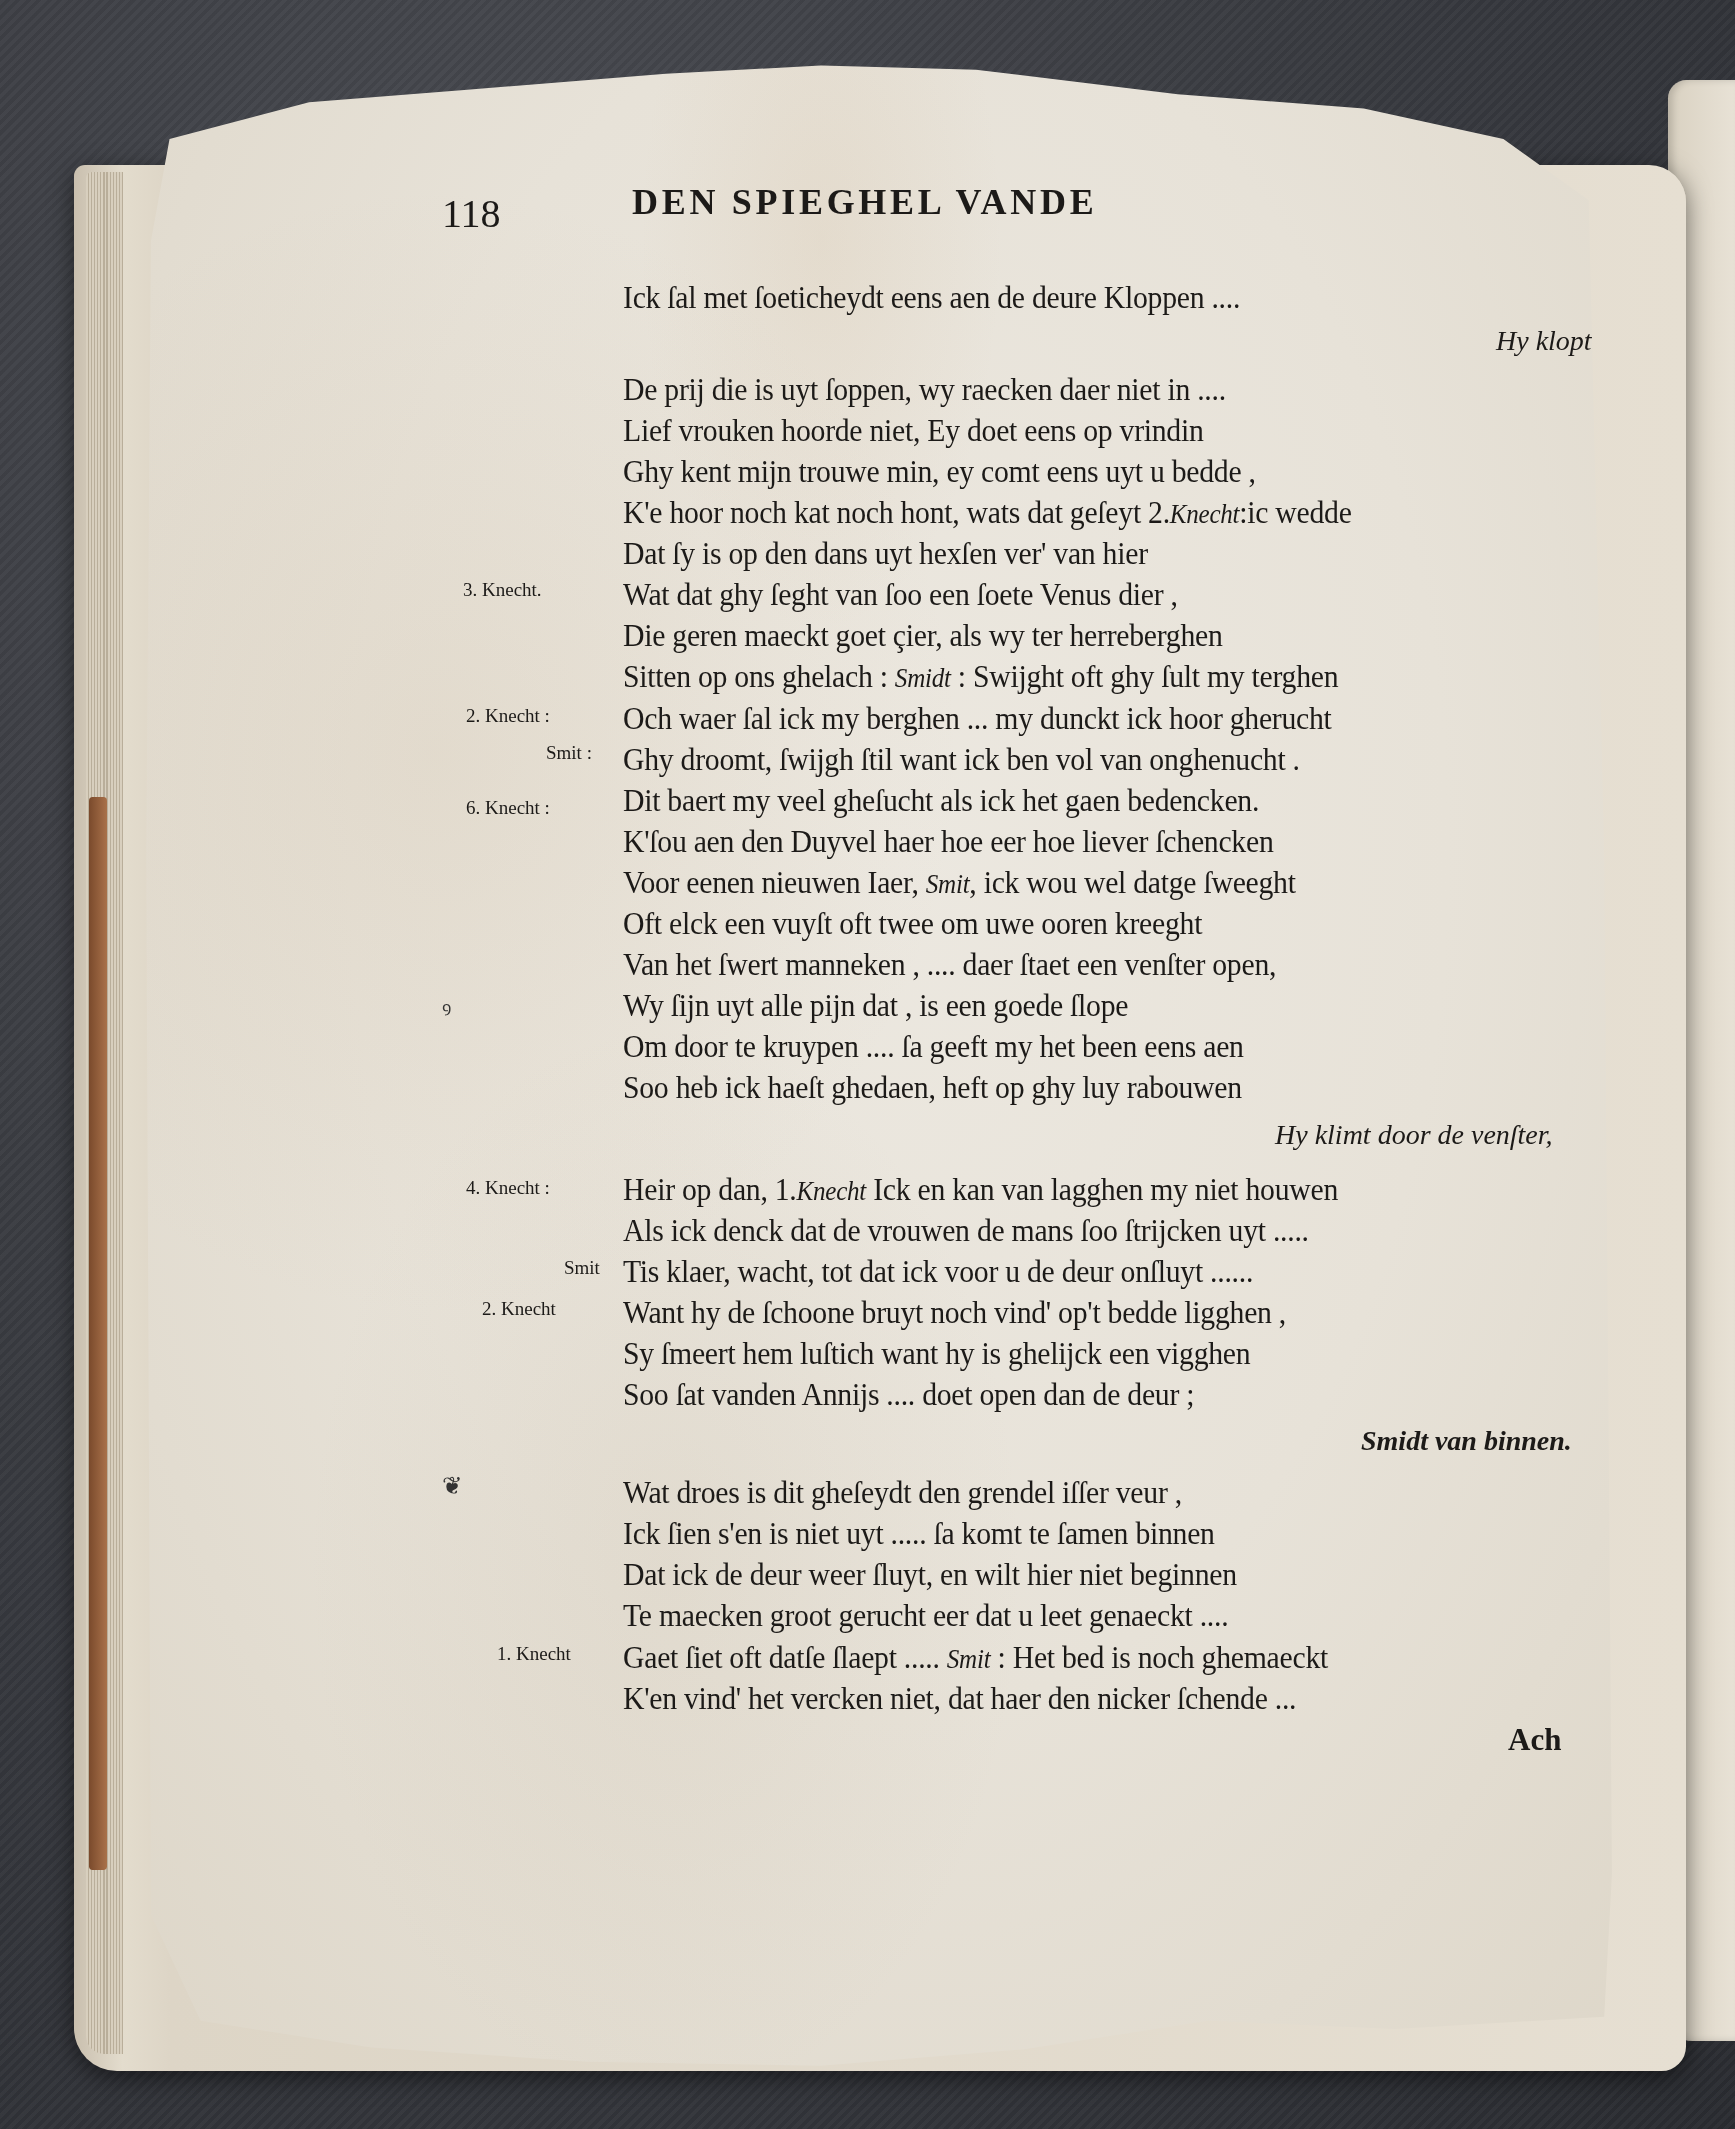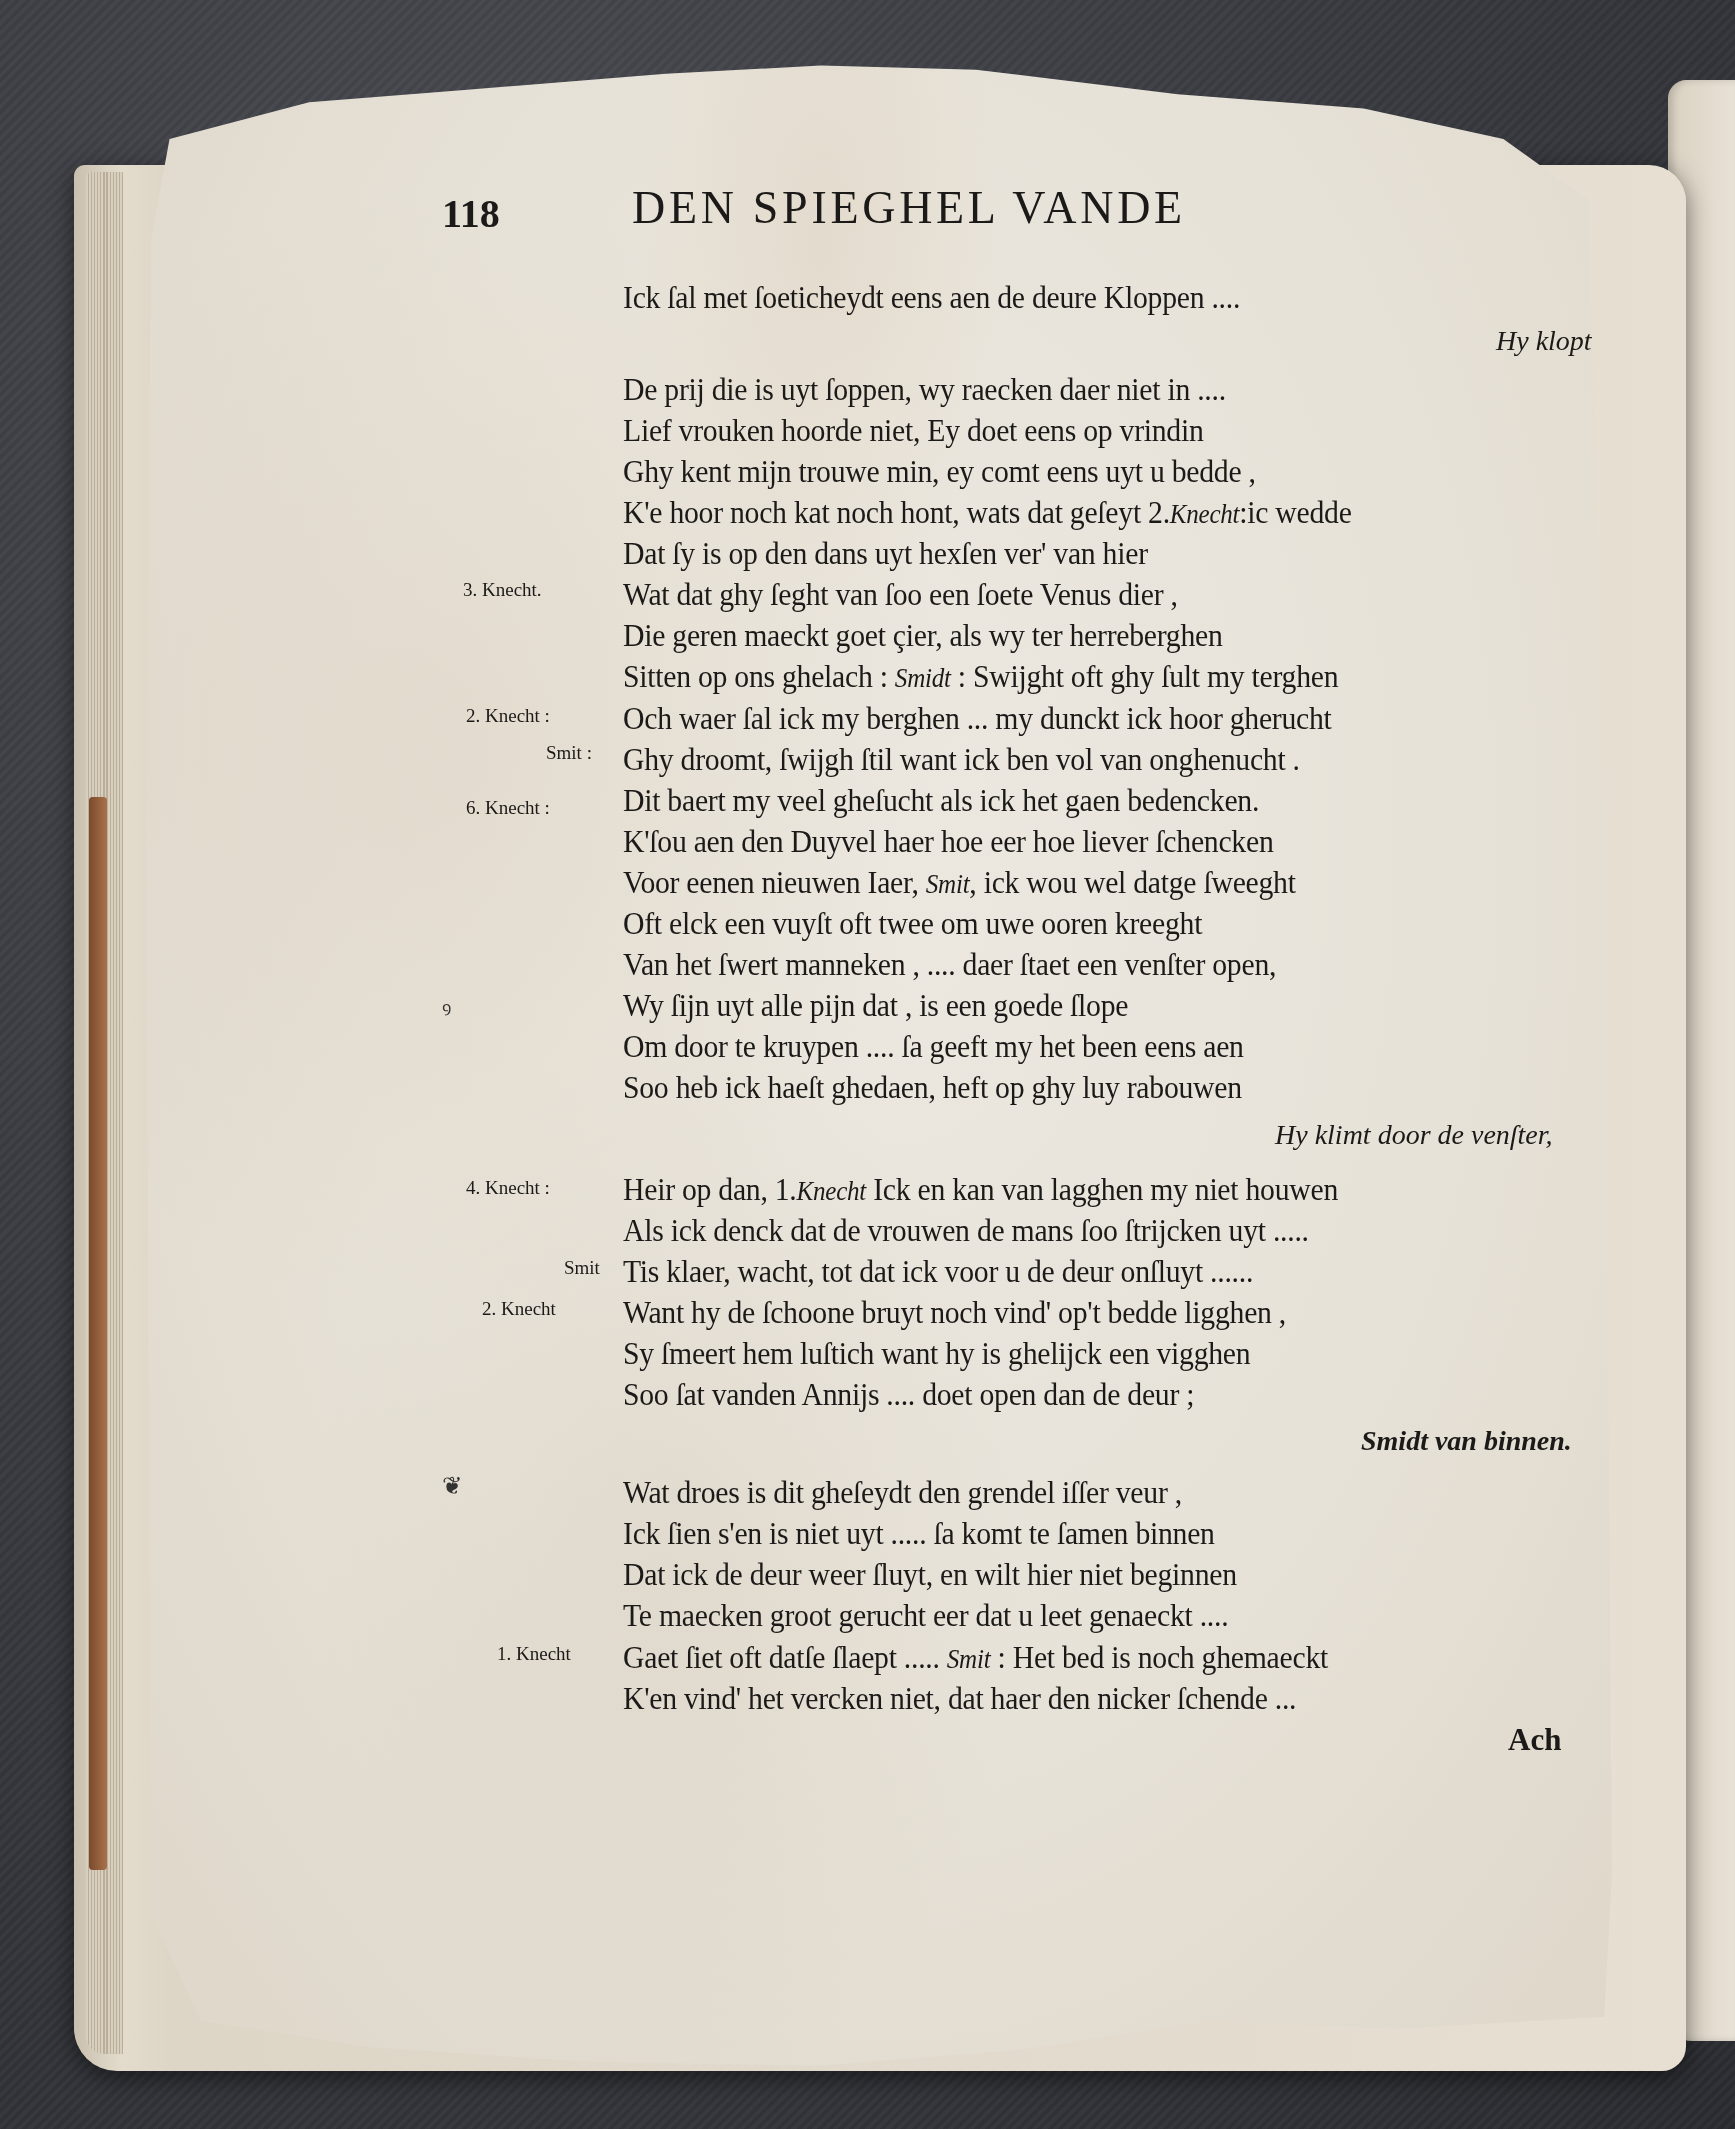--- a/index.html
+++ b/index.html
@@ -42,22 +42,22 @@
     clip-path: polygon(3% 5%, 12% 3.2%, 22% 2.6%, 35% 1.8%, 45% 1.4%, 55% 1.6%, 68% 2.8%, 80% 3.5%, 89% 5%, 94.5% 8%, 95.5% 40%, 96% 90%, 95.5% 97%, 82% 97.6%, 70% 97.2%, 58% 98.6%, 45% 99.4%, 30% 99.2%, 16% 98.5%, 5% 97.2%, 1.8% 92%, 1.5% 40%, 1.8% 10%);
   }
   .page-stain {
     position:absolute; left:0; top:0; width:100%; height:100%;
     background:
       radial-gradient(ellipse at 20% 35%, rgba(200,180,150,0.18) 0%, transparent 30%),
       radial-gradient(ellipse at 35% 75%, rgba(190,175,150,0.16) 0%, transparent 25%),
       radial-gradient(ellipse at 45% 10%, rgba(200,170,130,0.15) 0%, transparent 15%);
   }
   .text-block { position:absolute; left:0; top:0; width:100%; height:100%; color:#1c1a18; }
-  .running-head { position:absolute; top:184px; left:294px; font-size:46px; letter-spacing:3.7px; font-weight:normal; }
-  .folio { position:absolute; top:190px; left:55px; font-size:40px; font-weight:bold; }
+  .running-head { position:absolute; top:184px; left:294px; font-size:36px; letter-spacing:3.7px; font-weight:bold; }
+  .folio { position:absolute; top:190px; left:55px; font-size:40px; font-weight:normal; }
   .line {
     position:absolute; left:500px; font-size:32px; white-space:nowrap; letter-spacing:-0.3px;
     transform: scaleX(0.93); transform-origin:left center;
   }
   .speaker { position:absolute; font-size:19px; white-space:nowrap; }
   .direction { position:absolute; font-size:28px; font-style:italic; white-space:nowrap; }
   .ital { font-style:italic; font-size:27px; }
   .catchword { position:absolute; font-size:31px; font-weight:bold;text-align:right; }
   .marks { position:absolute; font-size:24.5px; color:#333; }
 </style>

